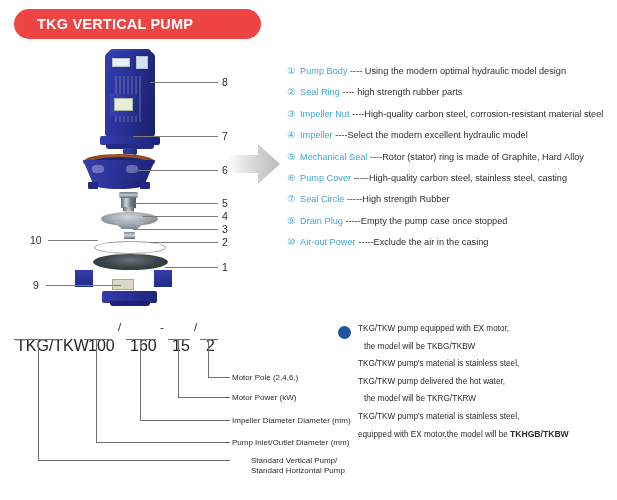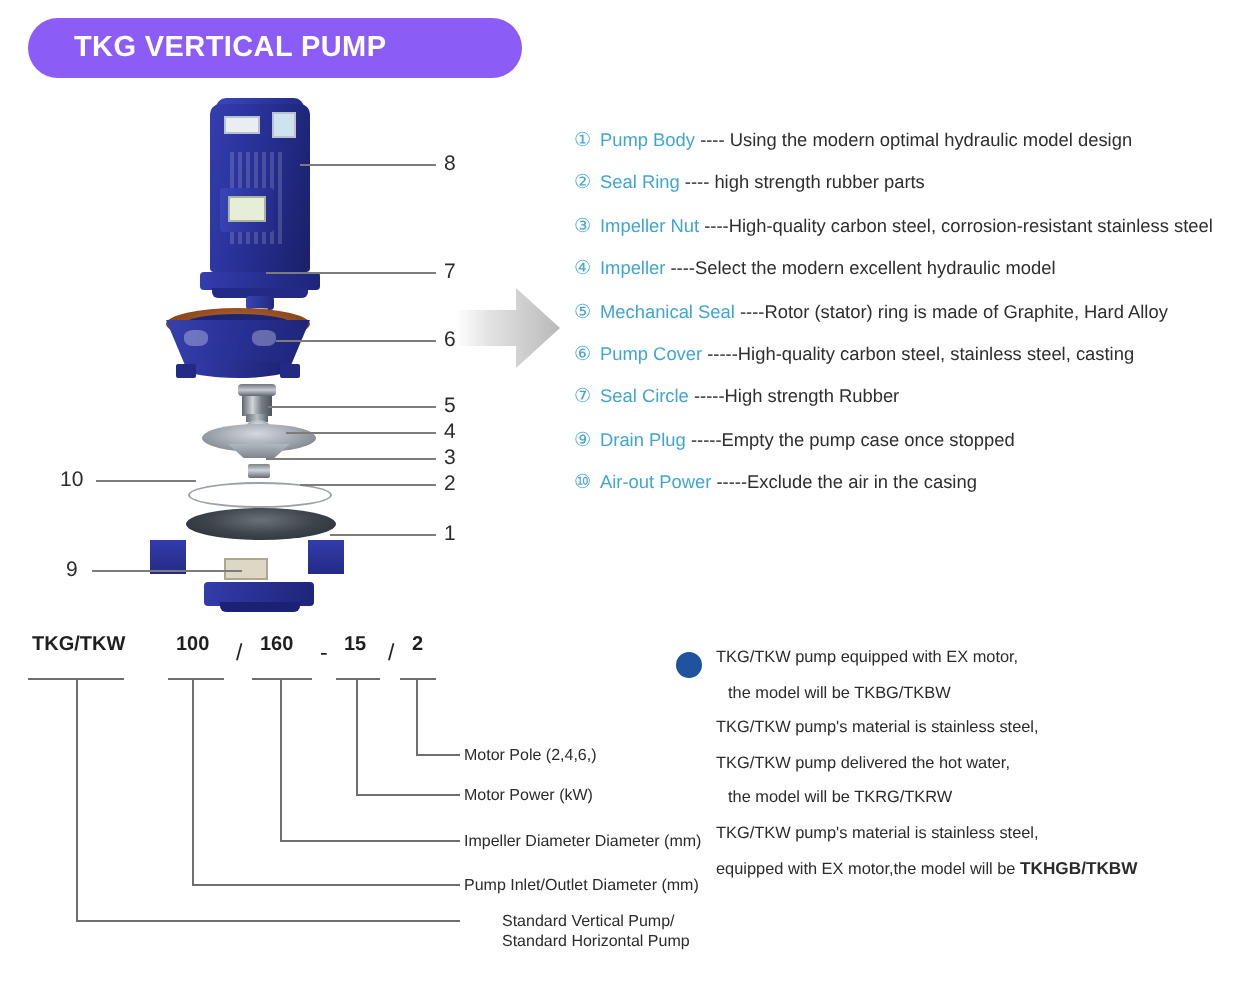--- a/index.html
+++ b/index.html
@@ -8,21 +8,21 @@
     background: #ffffff;
     font-family: "Liberation Sans", sans-serif;
     overflow: hidden;
   }
   #page { position: relative; width: 617px; height: 500px; background: #fff; }
 
   
   #title-banner {
     position: absolute; left: 14px; top: 9px;
     width: 247px; height: 30px;
-    background: #8b5cf6;
+    background: #ef4444;
     border-radius: 15px;
   }
   #title-banner .txt {
     position: absolute; left: 23px; top: 50%;
     transform: translateY(-50%);
     color: #ffffff; font-size: 14.5px;
     font-weight: bold; letter-spacing: .2px;
     white-space: nowrap;
   }
 
@@ -225,22 +225,22 @@
   .legend-num {
     display: inline-block; width: 13px;
     color: #4aa8d4; font-size: 9.6px; text-align: left;
   }
   .legend-part { color: #3fa6d2; }
   .legend-desc { color: #2e2e2e; }
 
   
   #model-code { position: absolute; left: 0; top: 305px; width: 340px; height: 195px; }
   .mc-token {
-    position: absolute; top: 12px;
-    font-size: 10px; font-weight: bold; color: #1f1f1f;
+    position: absolute; top: 32px;
+    font-size: 16px; font-weight: normal; color: #1f1f1f;
     font-family: "Liberation Sans", sans-serif;
   }
   .mc-sep {
     position: absolute; top: 16px; font-size: 11.5px; color: #1f1f1f;
   }
   .mc-underline {
     position: absolute; top: 34px; height: 0; border-top: 1px solid #6f6f6f;
   }
   .mc-vline {
     position: absolute; width: 0; border-left: 1px solid #6f6f6f;
@@ -377,21 +377,21 @@
   </div>
 
   <div id="legend">
     <div class="legend-row">
       <span class="legend-num">①</span><span class="legend-part">Pump Body</span> <span class="legend-desc">---- Using the modern optimal hydraulic model design</span>
     </div>
     <div class="legend-row">
       <span class="legend-num">②</span><span class="legend-part">Seal Ring</span> <span class="legend-desc">---- high strength rubber parts</span>
     </div>
     <div class="legend-row">
-      <span class="legend-num">③</span><span class="legend-part">Impeller Nut</span> <span class="legend-desc">----High-quality carbon steel, corrosion-resistant stainless steel</span>
+      <span class="legend-num">③</span><span class="legend-part">Impeller Nut</span> <span class="legend-desc">----High-quality carbon steel, corrosion-resistant material steel</span>
     </div>
     <div class="legend-row">
       <span class="legend-num">④</span><span class="legend-part">Impeller</span> <span class="legend-desc">----Select the modern excellent hydraulic model</span>
     </div>
     <div class="legend-row">
       <span class="legend-num">⑤</span><span class="legend-part">Mechanical Seal</span> <span class="legend-desc">----Rotor (stator) ring is made of Graphite, Hard Alloy</span>
     </div>
     <div class="legend-row">
       <span class="legend-num">⑥</span><span class="legend-part">Pump Cover</span> <span class="legend-desc">-----High-quality carbon steel, stainless steel, casting</span>
     </div>

